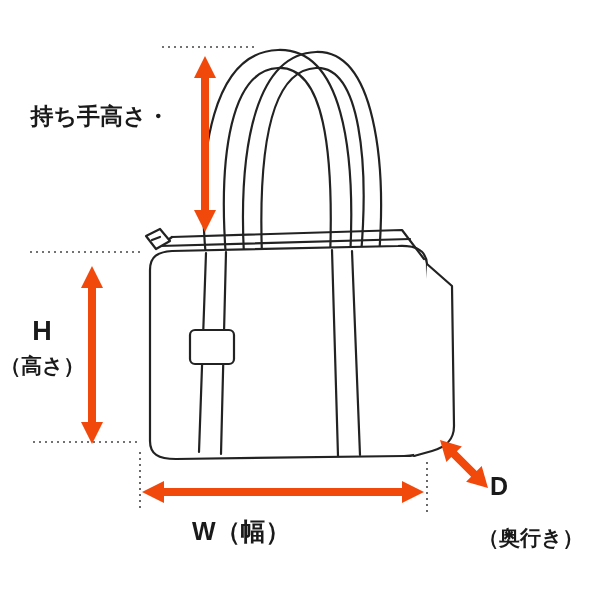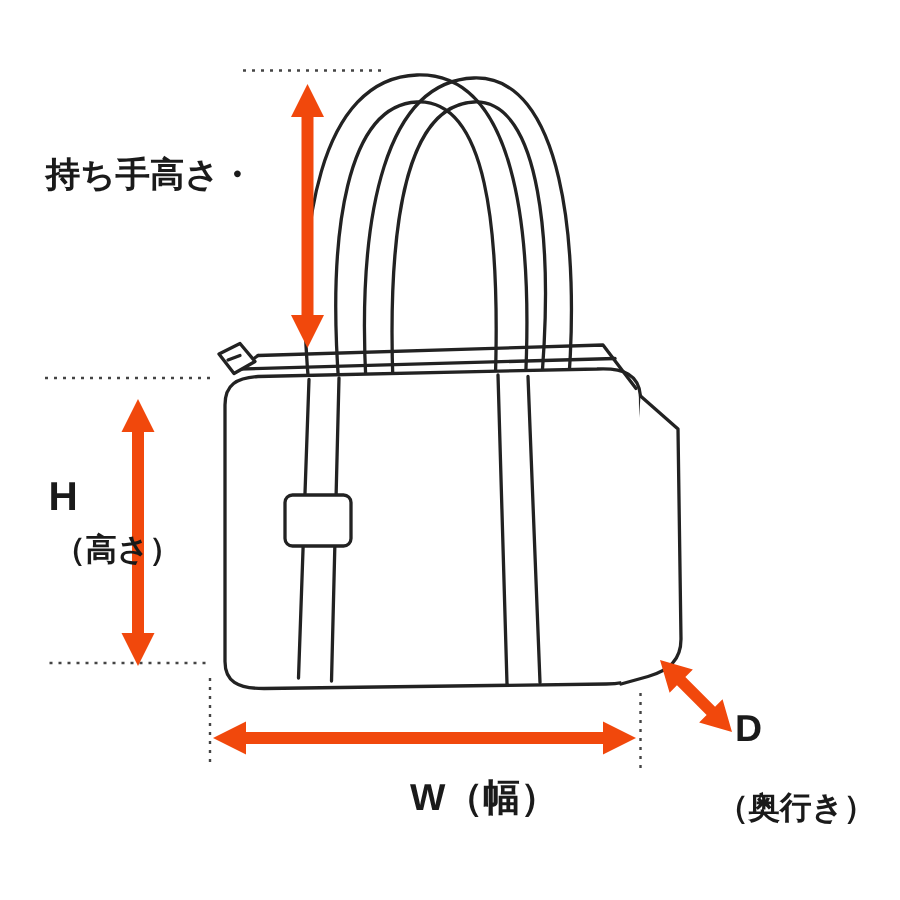--- a/index.html
+++ b/index.html
@@ -14,22 +14,22 @@
   }
   .stage svg { position:absolute; left:0; top:0; }
   .label {
     position:absolute;
     color:#1a1a1a;
     font-weight:600;
     white-space:nowrap;
   }
   .lbl-handle { left:5px; top:98px; width:190px; text-align:center; font-size:23px; line-height:37px; }
   .lbl-h-sym  { left:0px; top:316px; width:84px; text-align:center; font-size:27px; }
-  .lbl-h-cap  { left:0px; top:352px; width:84px; text-align:center; font-size:21px;margin-left:36px; }
-  .lbl-w      { left:192px; top:515px; width:180px; text-align:right; font-size:25px; }
+  .lbl-h-cap  { left:0px; top:352px; width:84px; text-align:center; font-size:21px; }
+  .lbl-w      { left:192px; top:515px; width:180px; text-align:left; font-size:25px; }
   .lbl-d-sym  { left:490px; top:472px; font-size:25px; }
   .lbl-d-cap  { left:478px; top:524px; font-size:21px; }
 </style>
 </head>
 <body>
 
 <div class="stage">
 
   <svg width="600" height="600" viewBox="0 0 600 600">
 

